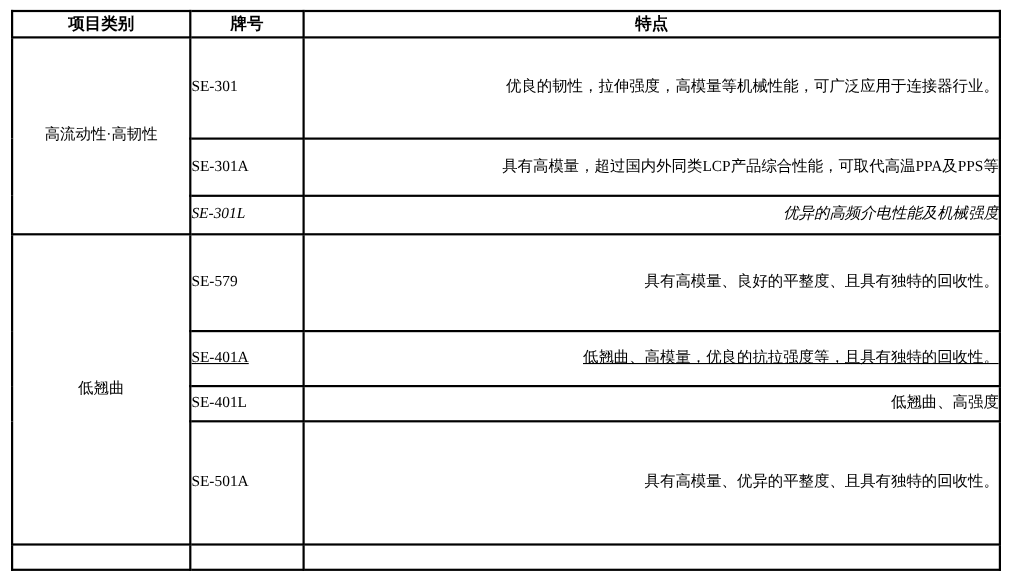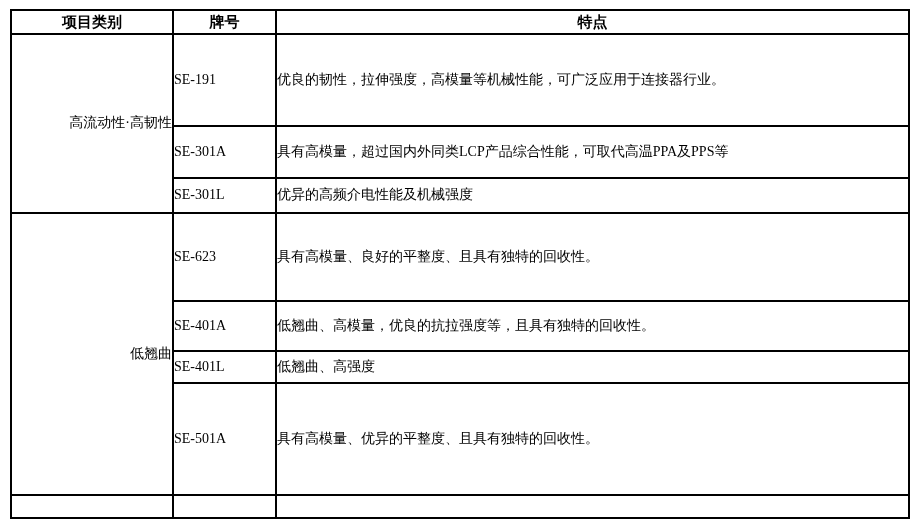--- a/index.html
+++ b/index.html
@@ -36,40 +36,40 @@
     line-height: 1.35;
     overflow: hidden;
   }
   table.product-table th {
     font-size: 15px;
     font-weight: bold;
     text-align: center;
     background: #ffffff;
   }
   td.cat {
-    text-align: right;
+    text-align: center;
     font-size: 14px;
   }
   td.grade {
     text-align: left;
     padding-left: 2px;
     font-size: 13px;
   }
   td.feat {
-    text-align: left;
+    text-align: right;
     padding-left: 3px;
     padding-right: 4px;
     font-size: 14px;
   }
   tr.row-header { height: 24px; }
   tr.row-1 { height: 92px; }
   tr.row-2 { height: 52px; }
-  tr.row-3 { height: 35px; }
+  tr.row-3 { height: 35px; font-style: italic; }
   tr.row-4 { height: 88px; }
-  tr.row-5 { height: 50px; }
+  tr.row-5 { height: 50px; text-decoration: underline; }
   tr.row-6 { height: 32px; font-family: Liberation Serif, serif; }
   tr.row-7 { height: 112px; }
   tr.row-empty { height: 23px; }
 </style>
 </head>
 <body>
 
 <div class="page">
   <table class="product-table">
     <colgroup>
@@ -80,34 +80,34 @@
     <thead>
       <tr class="row-header">
         <th>项目类别</th>
         <th>牌号</th>
         <th>特点</th>
       </tr>
     </thead>
     <tbody>
       <tr class="row-1">
         <td class="cat" rowspan="3">高流动性·高韧性</td>
-        <td class="grade">SE-191</td>
+        <td class="grade">SE-301</td>
         <td class="feat">优良的韧性，拉伸强度，高模量等机械性能，可广泛应用于连接器行业。</td>
       </tr>
       <tr class="row-2">
         <td class="grade">SE-301A</td>
         <td class="feat">具有高模量，超过国内外同类LCP产品综合性能，可取代高温PPA及PPS等</td>
       </tr>
       <tr class="row-3">
         <td class="grade">SE-301L</td>
         <td class="feat">优异的高频介电性能及机械强度</td>
       </tr>
       <tr class="row-4">
         <td class="cat" rowspan="4">低翘曲</td>
-        <td class="grade">SE-623</td>
+        <td class="grade">SE-579</td>
         <td class="feat">具有高模量、良好的平整度、且具有独特的回收性。</td>
       </tr>
       <tr class="row-5">
         <td class="grade">SE-401A</td>
         <td class="feat">低翘曲、高模量，优良的抗拉强度等，且具有独特的回收性。</td>
       </tr>
       <tr class="row-6">
         <td class="grade">SE-401L</td>
         <td class="feat">低翘曲、高强度</td>
       </tr>

